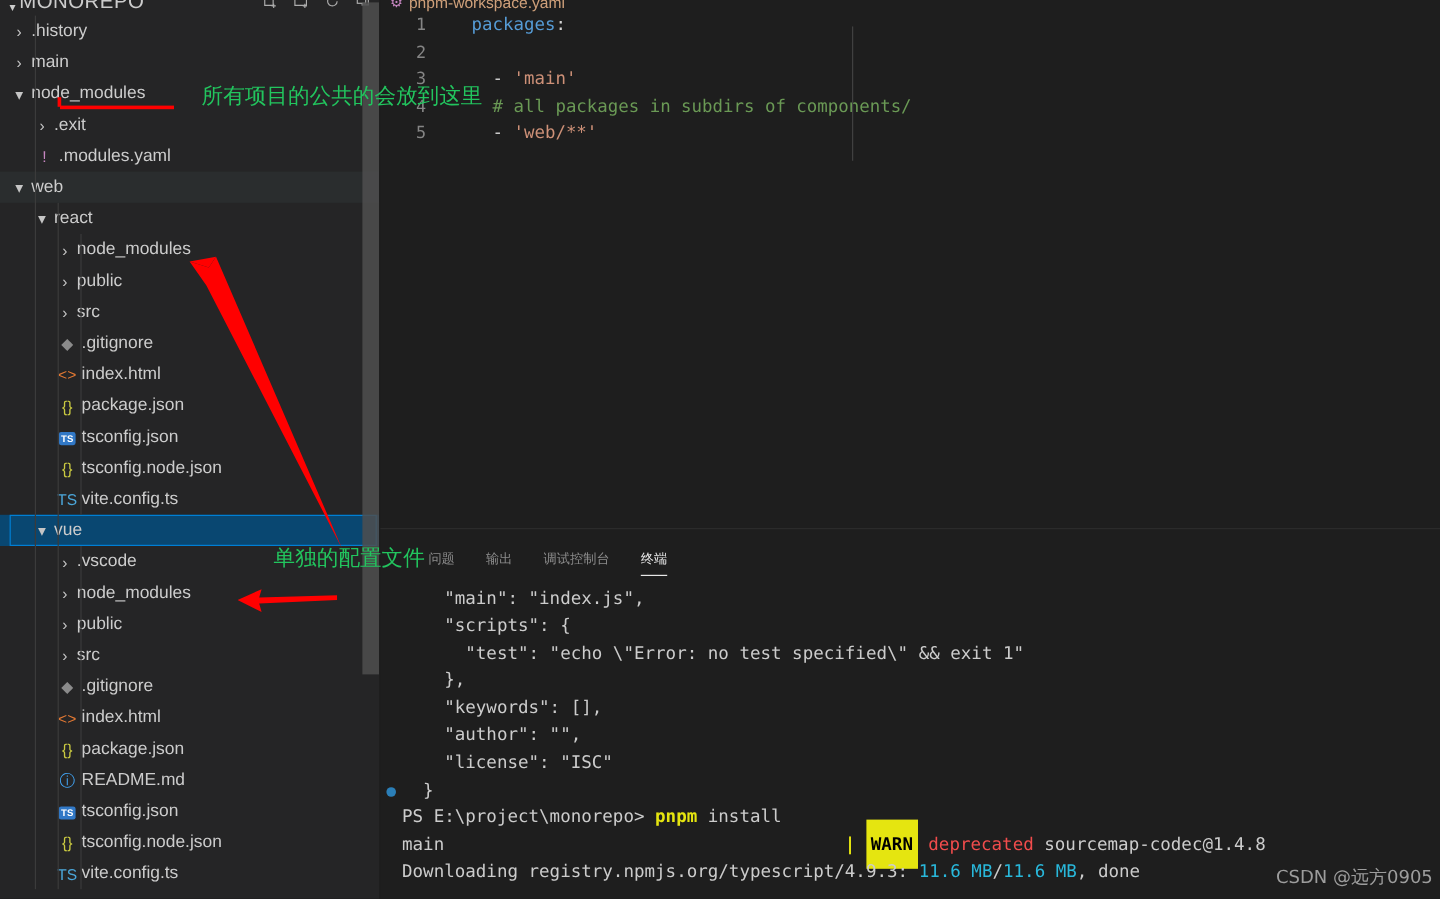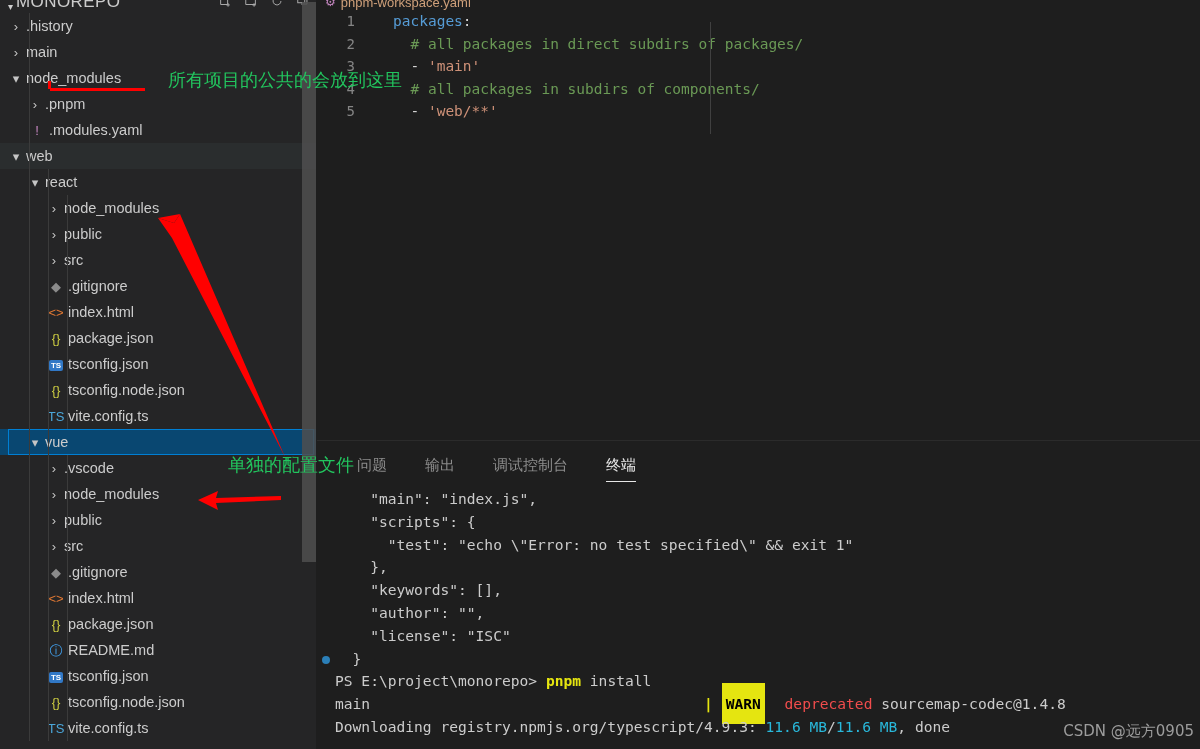--- a/index.html
+++ b/index.html
@@ -98,41 +98,41 @@
   .tok-str{color:#ce9178;}
   
   #panel{
     position:absolute;left:317px;top:440px;width:883px;height:309px;background:#1e1e1e;
   }
   #panel-top-border{
     position:absolute;left:0;top:0;width:883px;height:1px;background:#2b2b2b;
   }
   #panel-tabs{
     position:absolute;left:0;top:12px;height:30px;display:flex;align-items:center;
-    gap:38px;padding-left:40px;font-size:15px;font-family:Liberation Mono, monospace;
+    gap:26px;padding-left:40px;font-size:11px;font-family:Liberation Mono, monospace;
   }
   .ptab{color:#8c8c8c;position:relative;padding-bottom:4px;cursor:default;}
   .ptab.active{color:#e7e7e7;}
   .ptab.active::after{
     content:"";position:absolute;left:0;right:0;bottom:-3px;height:1px;background:#e7e7e7;
   }
   #term{
     position:absolute;left:0;top:48px;width:883px;
     font-family:"DejaVu Sans Mono","Liberation Mono",monospace;
     font-size:14.6px;line-height:22.8px;color:#cccccc;
   }
   .tline{height:22.8px;white-space:pre;padding-left:18px;position:relative;}
   .t-str{color:#cccccc;}
   .bullet{
     position:absolute;left:5px;top:8px;width:8px;height:8px;border-radius:50%;
     background:#2b7fb8;
   }
   .t-yellow{color:#e5e510;font-weight:bold;}
   .t-cyan{color:#29b8db;}
-  .t-red{color:#f14c4c;margin-left:11px;}
+  .t-red{color:#f14c4c;}
   .warnbox{
     background:#e5e510;color:#000000;padding:12px 4px;font-weight:bold;
   }
   
   .anno{
     position:absolute;color:#22c55e;font-size:18px;
     font-family:"DejaVu Sans","Liberation Sans",sans-serif;
     white-space:nowrap;pointer-events:none;
   }
   #anno-underline{
@@ -185,21 +185,21 @@
       <div class="row" style="padding-left: 8px;">
         <span class="twisty">›</span>
         <span class="label">main</span>
       </div>
       <div class="row" style="padding-left: 8px;">
         <span class="twisty">▾</span>
         <span class="label">node_modules</span>
       </div>
       <div class="row" style="padding-left: 27px;">
         <span class="twisty">›</span>
-        <span class="label">.pnpm</span>
+        <span class="label">.exit</span>
       </div>
       <div class="row" style="padding-left: 27px;">
         <span class="ficon c-yaml">!</span>
         <span class="label">.modules.yaml</span>
       </div>
       <div class="row hover" style="padding-left: 8px;">
         <span class="twisty">▾</span>
         <span class="label">web</span>
       </div>
       <div class="row" style="padding-left: 27px;">
@@ -300,21 +300,21 @@
 </div>
 <div id="sb-divider"></div>
 
 <div id="editor">
   <div id="tabbar">
     <span id="tab-icon">⚙</span>
     <span id="tab-name">pnpm-workspace.yaml</span>
   </div>
   <div id="code">
       <div class="cline"><span class="lnum">1</span><span class="ctext"><span class="tok-key">packages</span><span class="tok-punc">:</span></span></div>
-      <div class="cline"><span class="lnum">2</span><span class="ctext"><span class="tok-cmt">  # all packages in direct subdirs of packages/</span></span></div>
+      <div class="cline"><span class="lnum">2</span></div>
       <div class="cline"><span class="lnum">3</span><span class="ctext"><span class="tok-dash">  - </span><span class="tok-str">'main'</span></span></div>
       <div class="cline"><span class="lnum">4</span><span class="ctext"><span class="tok-cmt">  # all packages in subdirs of components/</span></span></div>
       <div class="cline"><span class="lnum">5</span><span class="ctext"><span class="tok-dash">  - </span><span class="tok-str">'web/**'</span></span></div>
     </div>
   <div id="indent-guide"></div>
 </div>
 
 <div id="panel">
   <div id="panel-top-border"></div>
   <div id="panel-tabs">

